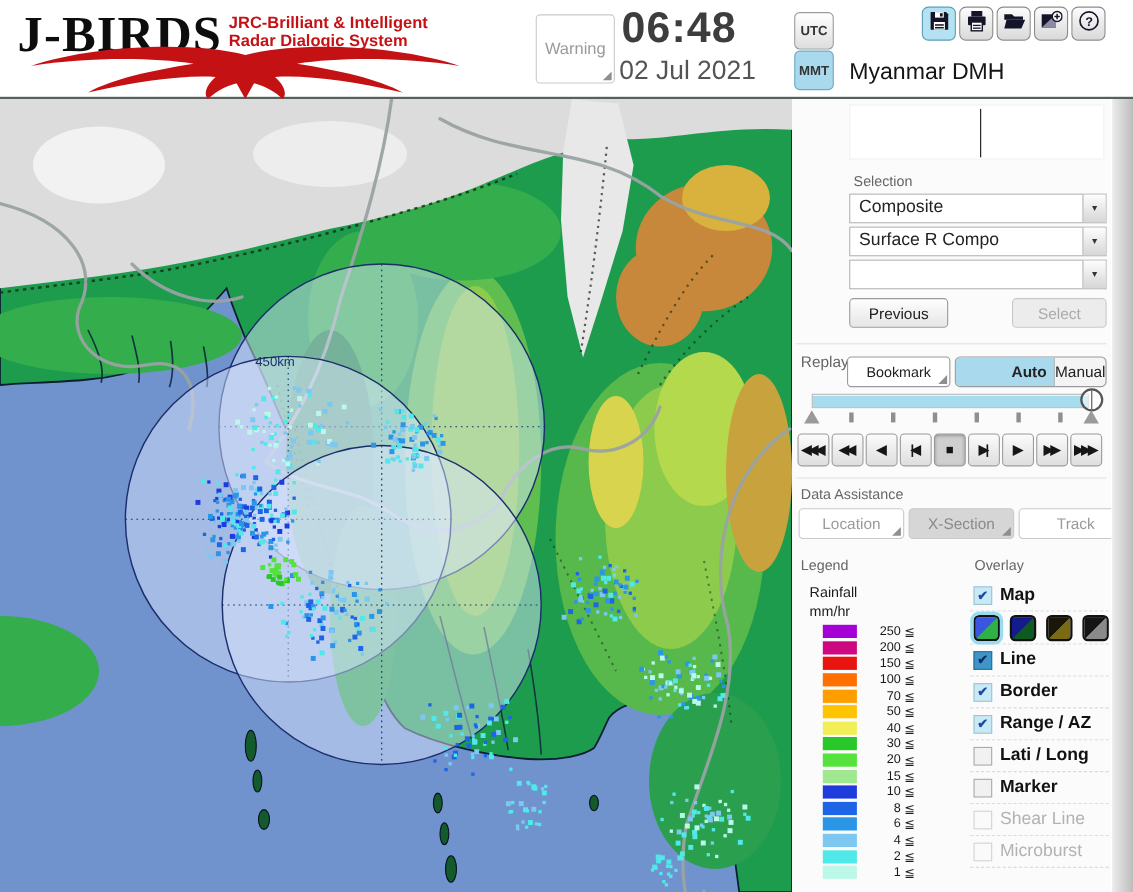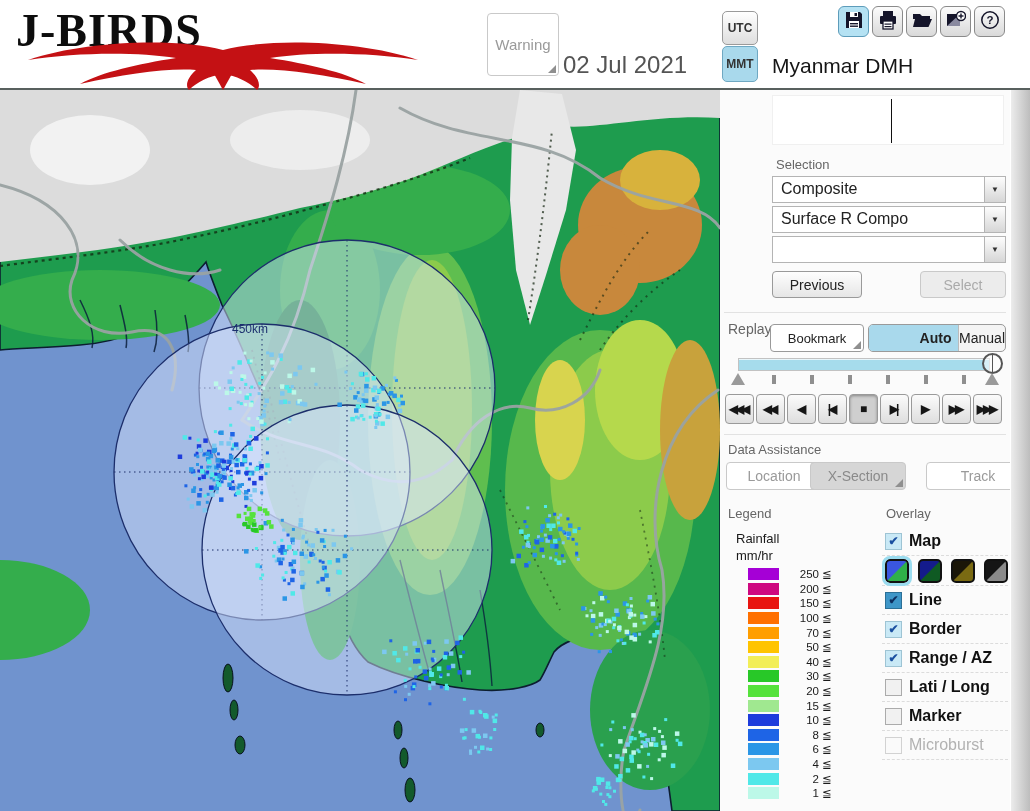--- a/index.html
+++ b/index.html
@@ -79,21 +79,21 @@
   #playback-row { left:5px; top:304px; display:flex; gap:2px; }
   .pb-btn { width:29px; height:30px; border:1px solid #9a9a9a; border-radius:4px;
     background:linear-gradient(#fbfbfb,#dedede); color:#161616; font-size:12px; font-weight:bold;
     display:flex; align-items:center; justify-content:center; letter-spacing:-3px; padding-right:3px; white-space:nowrap; }
   .pb-btn.pressed { background:#cfcfcf; box-shadow:inset 0 1px 3px rgba(0,0,0,.35); }
 
   #da-label { left:8px; top:352px; }
   .da-btn { top:372px; height:28px; font-size:14px; display:flex; align-items:center; justify-content:center; }
   .da-btn:after { content:""; position:absolute; right:2px; bottom:2px; border-left:8px solid transparent; border-bottom:8px solid #8f8f8f; }
   #da-location { left:6px; width:96px; }
-  #da-xsection { left:90px; width:96px; background:#d6d6d6; color:#8a8a8a; }
+  #da-xsection { left:106px; width:96px; background:#d6d6d6; color:#8a8a8a; }
   #da-track { left:206px; width:104px; }
 
   #legend-label { left:8px; top:416px; }
   #overlay-label { left:166px; top:416px; }
   #legend-title { left:16px; top:440px; font-size:13px; color:#1a1a1a; line-height:17px; }
   #legend-scale { left:28px; top:477px; }
   .lrow { display:flex; align-items:center; height:14.6px; }
   .lsw { width:31px; height:12px; }
   .lval { width:40px; text-align:right; font-size:11.5px; color:#1a1a1a; }
   .lle { font-size:11.5px; color:#1a1a1a; margin-left:3px; }
@@ -117,31 +117,36 @@
   #collapse-arrow { left:4px; top:10px; width:0; height:0;
     border-top:6px solid transparent; border-bottom:6px solid transparent; border-right:9px solid #8f8f8f; }
 </style>
 </head>
 <body>
 
 <div id="app">
 
   <div id="header" class="abs">
     <div id="logo-title" class="abs">J-BIRDS</div>
+    <div id="logo-tagline" class="abs">
+      <div>JRC-Brilliant &amp; Intelligent</div>
+      <div>Radar  Dialogic  System</div>
+    </div>
     <svg id="eagle" class="abs" width="430" height="52" viewBox="0 0 430 52">
       <path fill="#C41114" d="M20,22 C80,2 170,0 215,12 C260,0 350,2 410,22 C360,14 300,14 262,20
         C300,26 336,34 358,46 C312,36 272,30 242,32 C251,40 253,48 249,52 C241,44 229,38 215,36
         C201,38 189,44 181,52 C177,48 179,40 188,32 C158,30 118,36 72,46 C94,34 130,26 168,20
         C130,14 70,14 20,22 Z"></path>
       <path fill="#C41114" d="M205,34 L215,52 L225,34 Z"></path>
     </svg>
 
     <div id="warning-btn" class="abs fold-btn">
       <span>Warning</span>
     </div>
+    <div id="clock-time" class="abs">06:48</div>
     <div id="clock-date" class="abs">02 Jul 2021</div>
     <div id="tz-utc" class="tz-btn">
       <span>UTC</span>
     </div>
     <div id="tz-mmt" class="tz-btn">
       <span>MMT</span>
     </div>
     <div id="toolbar" class="abs">
         <div class="tool-btn selected">
           <span><svg width="20" height="20" viewBox="0 0 20 20">
@@ -1220,20 +1225,24 @@
         <div class="ovrow unchecked">
           <span class="ovbox"></span>
           <span class="ovlabel">Lati / Long</span>
         </div>
         <div class="ovrow unchecked">
           <span class="ovbox"></span>
           <span class="ovlabel">Marker</span>
         </div>
         <div class="ovrow unchecked disabled">
           <span class="ovbox"></span>
+          <span class="ovlabel">Shear Line</span>
+        </div>
+        <div class="ovrow unchecked disabled">
+          <span class="ovbox"></span>
           <span class="ovlabel">Microburst</span>
         </div>
       </div>
   </div>
 
   <div id="collapse-strip" class="abs">
     <div id="collapse-arrow" class="abs"></div>
   </div>
 </div>
 

